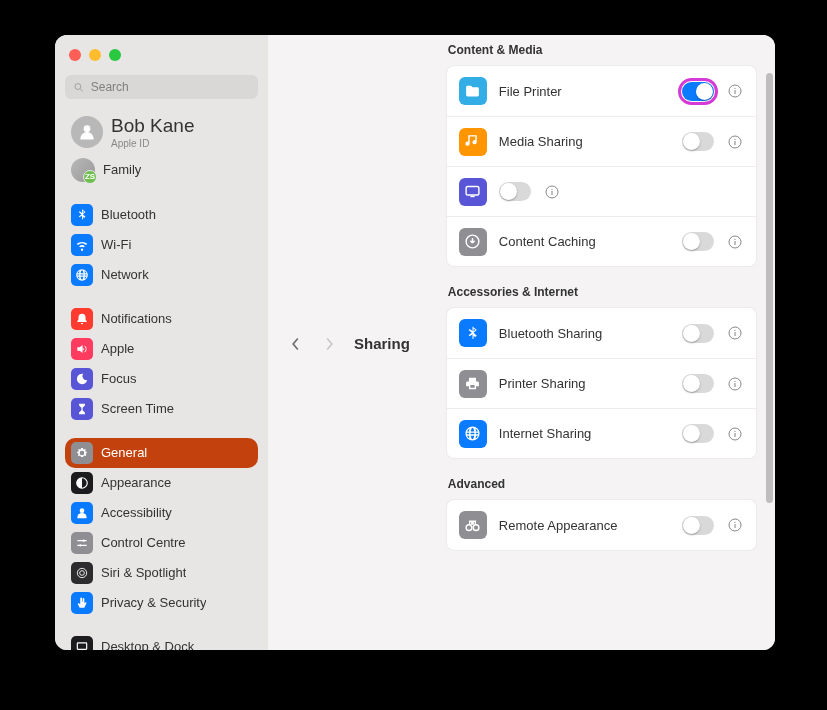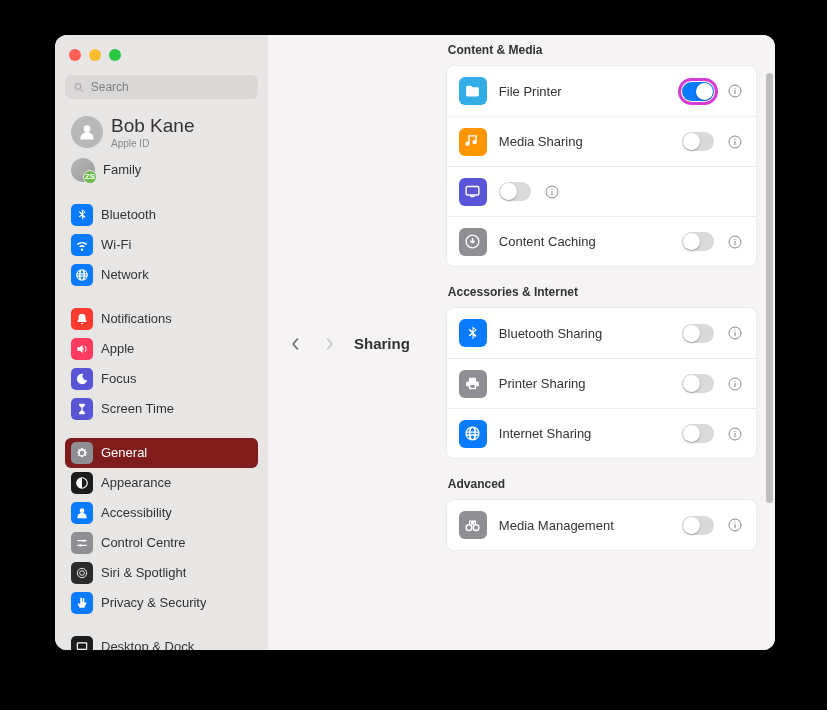--- a/index.html
+++ b/index.html
@@ -14,21 +14,21 @@
 .tl { width: 12px; height: 12px; border-radius: 50%; }
 .tl.r { background: #ff5f57; } .tl.y { background: #febc2e; } .tl.g { background: #28c840; }
 .search { margin: 6px 10px 12px; background: rgba(0,0,0,0.06); border-radius: 6px; padding: 5px 8px; display: flex; align-items: center; gap: 6px; }
 .search svg { width: 13px; height: 13px; opacity: 0.5; }
 .search input { border: none; background: transparent; font-size: 12px; outline: none; width: 100%; color: #4c1d95; }
 .search input::placeholder { color: #808080; }
 .sb-list { flex: 1; overflow-y: auto; padding: 0 10px 10px; }
 .sb-group { margin-bottom: 14px; }
 .sb-item { display: flex; align-items: center; gap: 8px; padding: 4px 6px; border-radius: 6px; cursor: default; min-height: 28px; }
 .sb-item.user { min-height: 40px; padding: 4px 6px; }
-.sb-item.sel { background: #7f1d1d; color: #fff; }
+.sb-item.sel { background: #c2410c; color: #fff; border-radius: 10px; }
 .sb-item span.label { font-size: 13px; color: #333; white-space: nowrap; overflow: hidden; text-overflow: ellipsis; }
 .sb-item.sel span.label { color: #fff; }
 .avatar { width: 32px; height: 32px; border-radius: 50%; background: #b8b8b8; display: flex; align-items: center; justify-content: center; flex-shrink: 0; }
 .avatar svg { width: 20px; height: 20px; fill: #fff; }
 .user-text { display: flex; flex-direction: column; line-height: 1.2; }
 .user-text .name { font-size: 19px; color: #333; }
 .user-text .sub { font-size: 10px; color: #888; }
 .fam-avatar { width: 24px; height: 24px; border-radius: 50%; background: linear-gradient(135deg,#b8b8b8,#999); position: relative; flex-shrink: 0; }
 .fam-badge { position: absolute; right: -2px; bottom: -2px; width: 14px; height: 14px; border-radius: 50%; background: #6fbf4f; color: #fff; font-size: 8px; font-weight: 600; display: flex; align-items: center; justify-content: center; border: 1.5px solid #e8e5e5; }
 .sb-icon { width: 22px; height: 22px; border-radius: 5px; display: flex; align-items: center; justify-content: center; flex-shrink: 0; color: #fff; }
@@ -443,21 +443,21 @@
             </div>
           </div>
           <div class="sec-title">Advanced</div>
           <div class="card">
             <div class="row">
       <div class="row-icon" style="background:#8e8e93">
                 <svg>
                   <use href="#i-binoculars"></use>
                 </svg>
               </div>
-      <div class="row-label">Media Management</div>
+      <div class="row-label">Remote Appearance</div>
       <div style="position:relative;display:flex;align-items:center">
 
         <div class="toggle"></div>
       </div>
       <div class="info-btn">
                 <svg>
                   <use href="#i-info"></use>
                 </svg>
               </div>
             </div>

